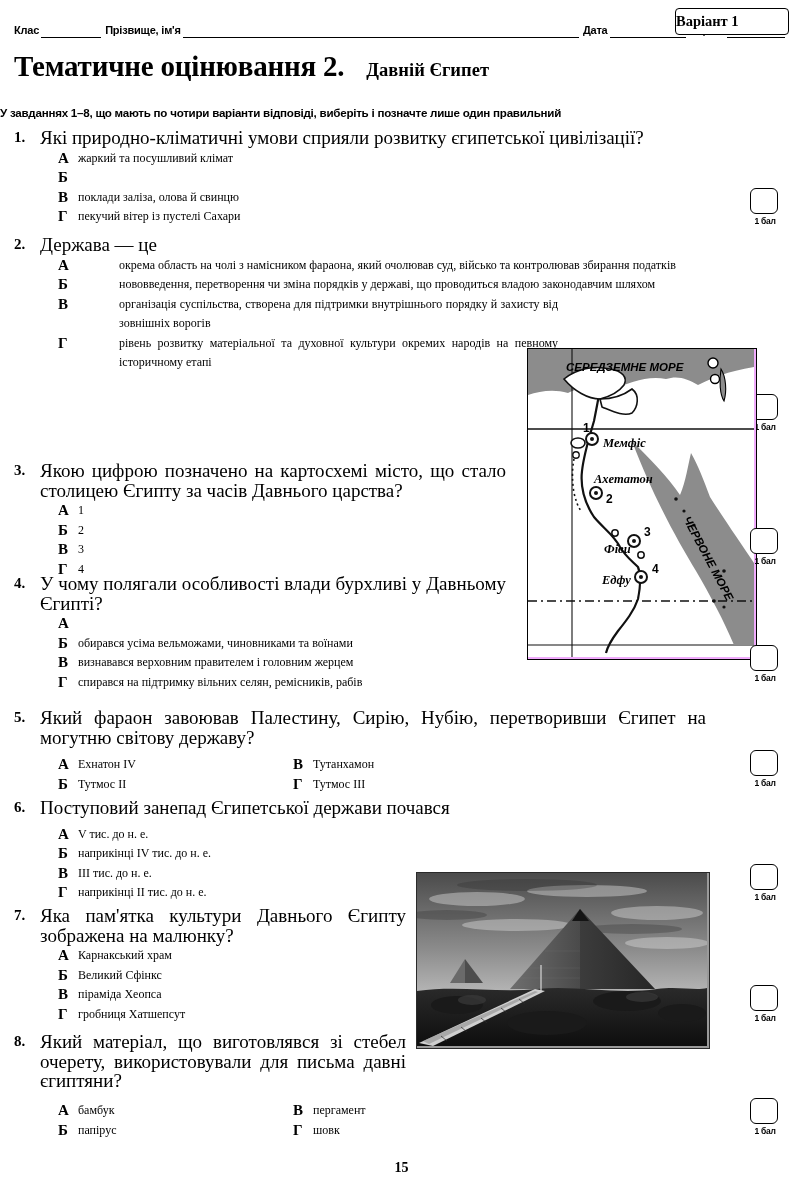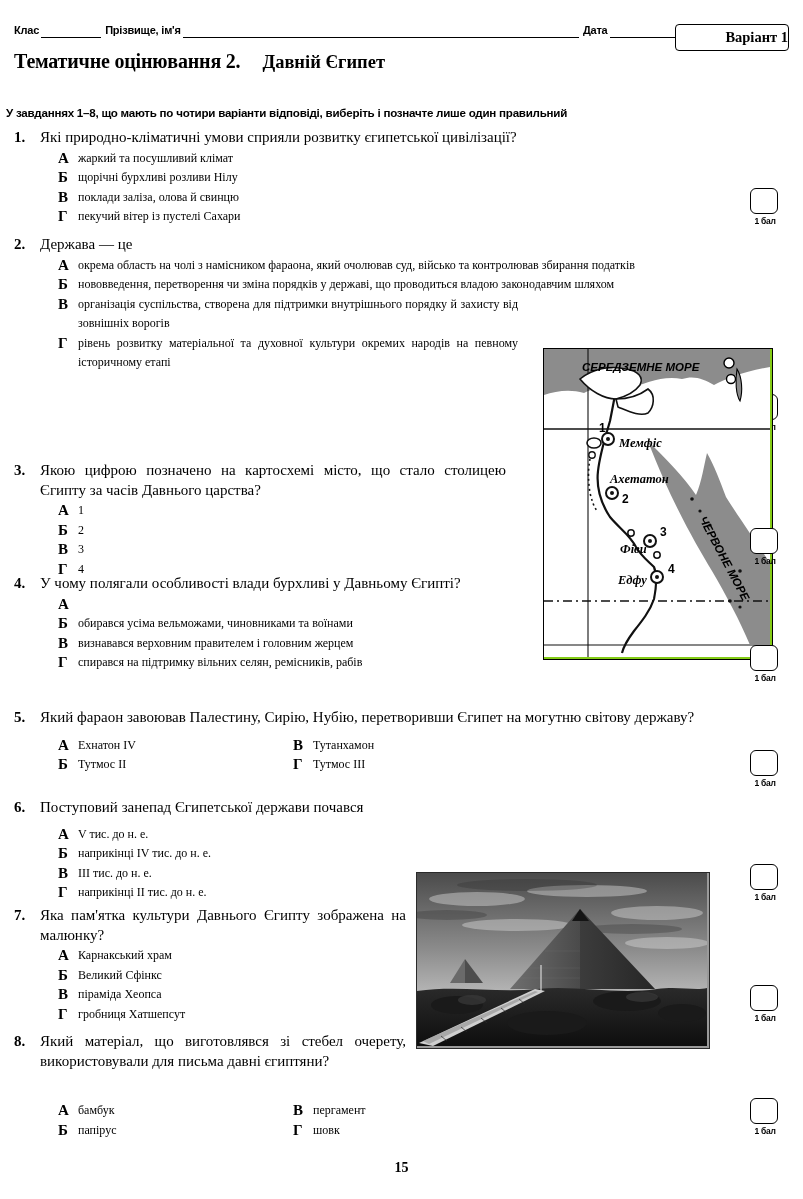--- a/index.html
+++ b/index.html
@@ -48,51 +48,50 @@
   .variant-box {
     position: absolute;
     right: 14px;
     top: 8px;
     width: 112px;
     height: 25px;
     border: 1.6px solid #000;
     border-radius: 4px;
     display: flex;
     align-items: center;
-    justify-content: flex-end;
+    justify-content: flex-start;
     font-family: "Liberation Serif", serif;
     font-size: 14.5px;
     font-weight: 700;
     background: #fff;
-    margin-top: 16px;
   }
 
   
   .title-row {
     position: absolute;
     left: 14px;
     top: 50px;
     display: flex;
     align-items: baseline;
   }
   .title-main {
-    font-size: 20px;
+    font-size: 29px;
     font-weight: 700;
     letter-spacing: -0.2px;
     text-align: center;
   }
   .title-sub {
     font-size: 18.5px;
     font-weight: 700;
     margin-left: 22px;
   }
 
   .instr {
     position: absolute;
-    left: 6px;
+    left: 0;
     top: 106px;
     font-family: "Liberation Sans", "DejaVu Sans", sans-serif;
     font-size: 11.6px;
     font-weight: 700;
     letter-spacing: -0.25px;
     white-space: nowrap;
   }
 
   
   .q {
@@ -104,21 +103,21 @@
     align-items: flex-start;
   }
   .q-num {
     width: 26px;
     flex: 0 0 26px;
     font-size: 15px;
     font-weight: 700;
     line-height: 19.5px;
   }
   .q-text {
-    font-size: 15px;
+    font-size: 19px;
     line-height: 19.5px;
   }
   .q-text.just {
     text-align: justify;
     text-align-last: left;
   }
   .opts {
     margin-top: 1px;
     padding-left: 44px;
   }
@@ -131,20 +130,21 @@
     flex: 0 0 20px;
     font-size: 15px;
     font-weight: 700;
   }
   .opt-t {
     font-size: 12px;
   }
   .opt-t.just {
     text-align: justify;
     text-align-last: left;
+    margin-left: 41px;
   }
   .opts.two-col {
     display: flex;
     flex-wrap: wrap;
     width: 470px;
   }
   .opts.two-col .opt { width: 50%; box-sizing: border-box; }
 
   
   .abox {
@@ -164,26 +164,26 @@
     font-family: "Liberation Sans", "DejaVu Sans", sans-serif;
     font-size: 8.5px;
     font-weight: 700;
     text-align: center;
     letter-spacing: -0.3px;
   }
 
   
   .map {
     position: absolute;
-    left: 543px;
+    left: 527px;
     top: 348px;
     width: 228px;
     height: 310px;
     border: 1.3px solid #000;
-    background: #84cc16;
+    background: #f0abfc;
     overflow: hidden;
   }
   .map svg { display: block; }
 
   
   .photo {
     position: absolute;
     left: 416px;
     top: 872px;
     width: 292px;
@@ -234,21 +234,20 @@
     <span class="q-num">1.</span>
     <span class="q-text">Які природно-кліматичні умови сприяли розвитку єгипетської цивілізації?</span>
   </div>
   <div class="opts">
     <div class="opt">
       <span class="opt-l">А</span>
       <span class="opt-t">жаркий та посушливий клімат</span>
     </div>
     <div class="opt">
       <span class="opt-l">Б</span>
-      <span class="opt-t">щорічні бурхливі розливи Нілу</span>
     </div>
     <div class="opt">
       <span class="opt-l">В</span>
       <span class="opt-t">поклади заліза, олова й свинцю</span>
     </div>
     <div class="opt">
       <span class="opt-l">Г</span>
       <span class="opt-t">пекучий вітер із пустелі Сахари</span>
     </div>
   </div>

